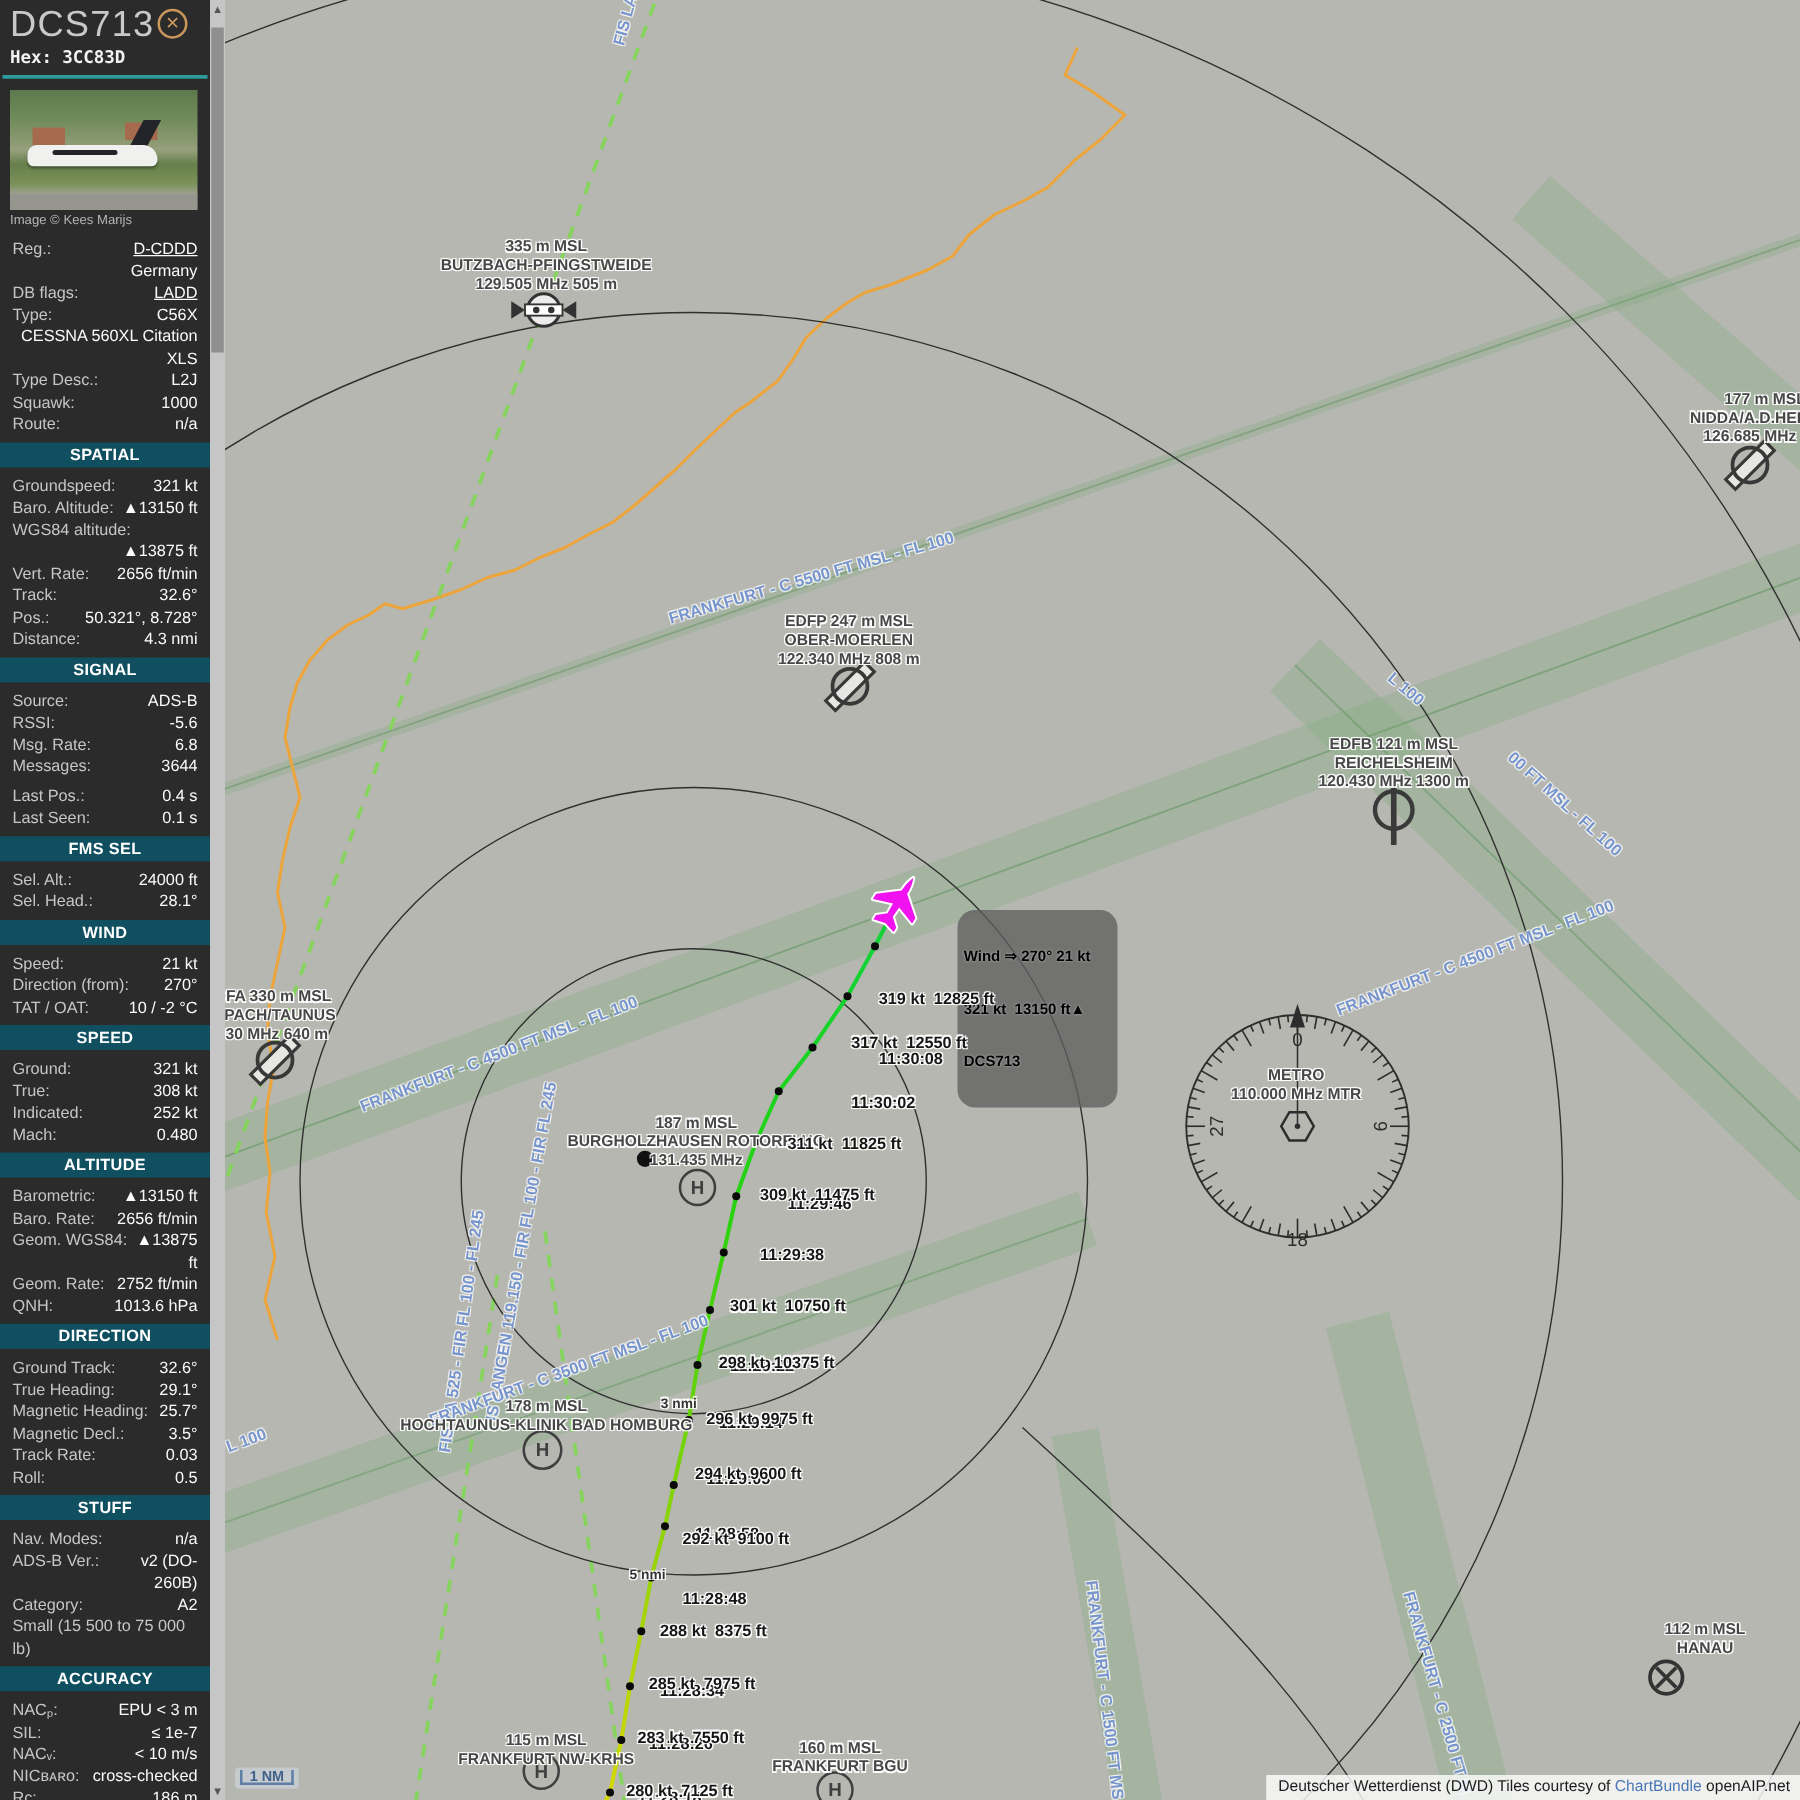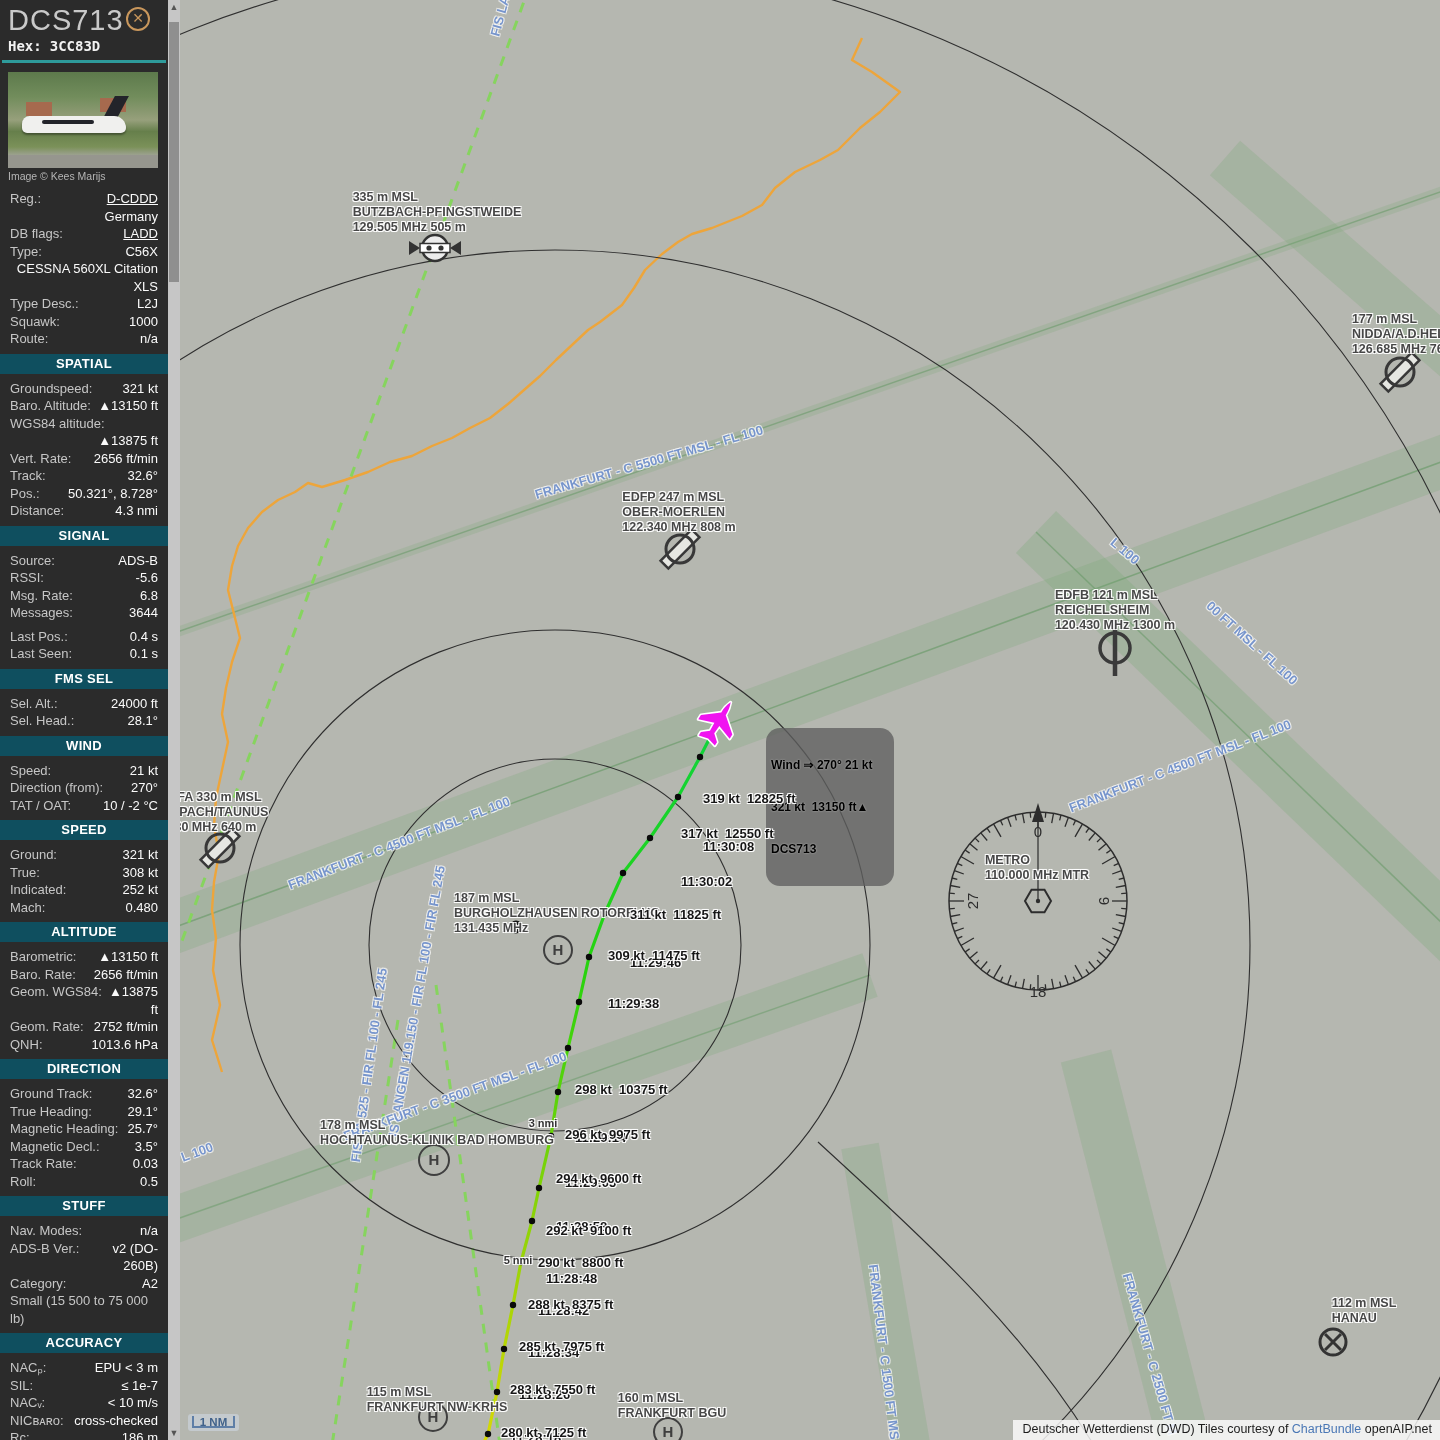--- a/index.html
+++ b/index.html
@@ -14,21 +14,21 @@
   #airspace-labels{z-index:2;}
   #navaid-labels,#ring-labels{z-index:3;}
   #trail-labels{z-index:5;}
 
   .halo{text-shadow:-1px -1px 0 rgba(255,255,255,.92),1px -1px 0 rgba(255,255,255,.92),
         -1px 1px 0 rgba(255,255,255,.92),1px 1px 0 rgba(255,255,255,.92),0 0 2px rgba(255,255,255,.92);}
 
   .as-label{position:absolute;font-size:13px;font-weight:bold;color:#7795cc;white-space:nowrap;
         text-shadow:-1px -1px 0 rgba(255,255,255,.6),1px -1px 0 rgba(255,255,255,.6),
         -1px 1px 0 rgba(255,255,255,.6),1px 1px 0 rgba(255,255,255,.6);}
-  .nav-label{position:absolute;transform:translateX(-50%);font-size:12.5px;
+  .nav-label{position:absolute;transform:translateX(-50%);text-align:center;font-size:12.5px;
         font-weight:bold;color:#474747;line-height:15px;white-space:nowrap;}
   .ring-label{position:absolute;transform:translateX(-50%);font-size:11px;font-weight:bold;color:#333;white-space:nowrap;}
   .trail-label{position:absolute;font-size:13px;font-weight:bold;color:#161616;line-height:16px;white-space:pre;}
 
   .tooltip{position:absolute;left:731px;top:728px;z-index:4;width:118px;
         background:rgba(95,95,95,.78);padding:2px 5px;border-radius:14px;
         font-size:12px;font-weight:bold;color:#000000;line-height:14px;white-space:pre;
         text-shadow:0 0 2px rgba(255,255,255,.55);margin-left:35px;}
 
   .scalebox{position:absolute;left:188px;top:1414px;z-index:7;width:51px;height:17px;
@@ -403,39 +403,39 @@
     <div>11:30:02</div>
   </div>
       <div class="trail-label halo" style="left: 630px; top: 875px;">
     <div>311 kt  11825 ft</div>
     <div>11:29:46</div>
   </div>
       <div class="trail-label halo" style="left: 608px; top: 916px;">
     <div>309 kt  11475 ft</div>
     <div>11:29:38</div>
   </div>
+      <div class="trail-label halo" style="left: 584px; top: 1005px;">
+    <div>301 kt  10750 ft</div>
+    <div>11:29:22</div>
+  </div>
       <div class="trail-label halo" style="left: 575px; top: 1050px;">
     <div>298 kt  10375 ft</div>
     <div>11:29:14</div>
   </div>
       <div class="trail-label halo" style="left: 565px; top: 1095px;">
     <div>296 kt  9975 ft</div>
     <div>11:29:05</div>
   </div>
       <div class="trail-label halo" style="left: 556px; top: 1139px;">
     <div>294 kt  9600 ft</div>
     <div>11:28:58</div>
   </div>
       <div class="trail-label halo" style="left: 546px; top: 1191px;">
     <div>292 kt  9100 ft</div>
     <div>11:28:48</div>
-  </div>
-      <div class="trail-label halo" style="left: 538px; top: 1223px;">
-    <div>290 kt  8800 ft</div>
-    <div>11:28:42</div>
   </div>
       <div class="trail-label halo" style="left: 528px; top: 1265px;">
     <div>288 kt  8375 ft</div>
     <div>11:28:34</div>
   </div>
       <div class="trail-label halo" style="left: 519px; top: 1307px;">
     <div>285 kt  7975 ft</div>
     <div>11:28:26</div>
   </div>
       <div class="trail-label halo" style="left: 510px; top: 1350px;">

